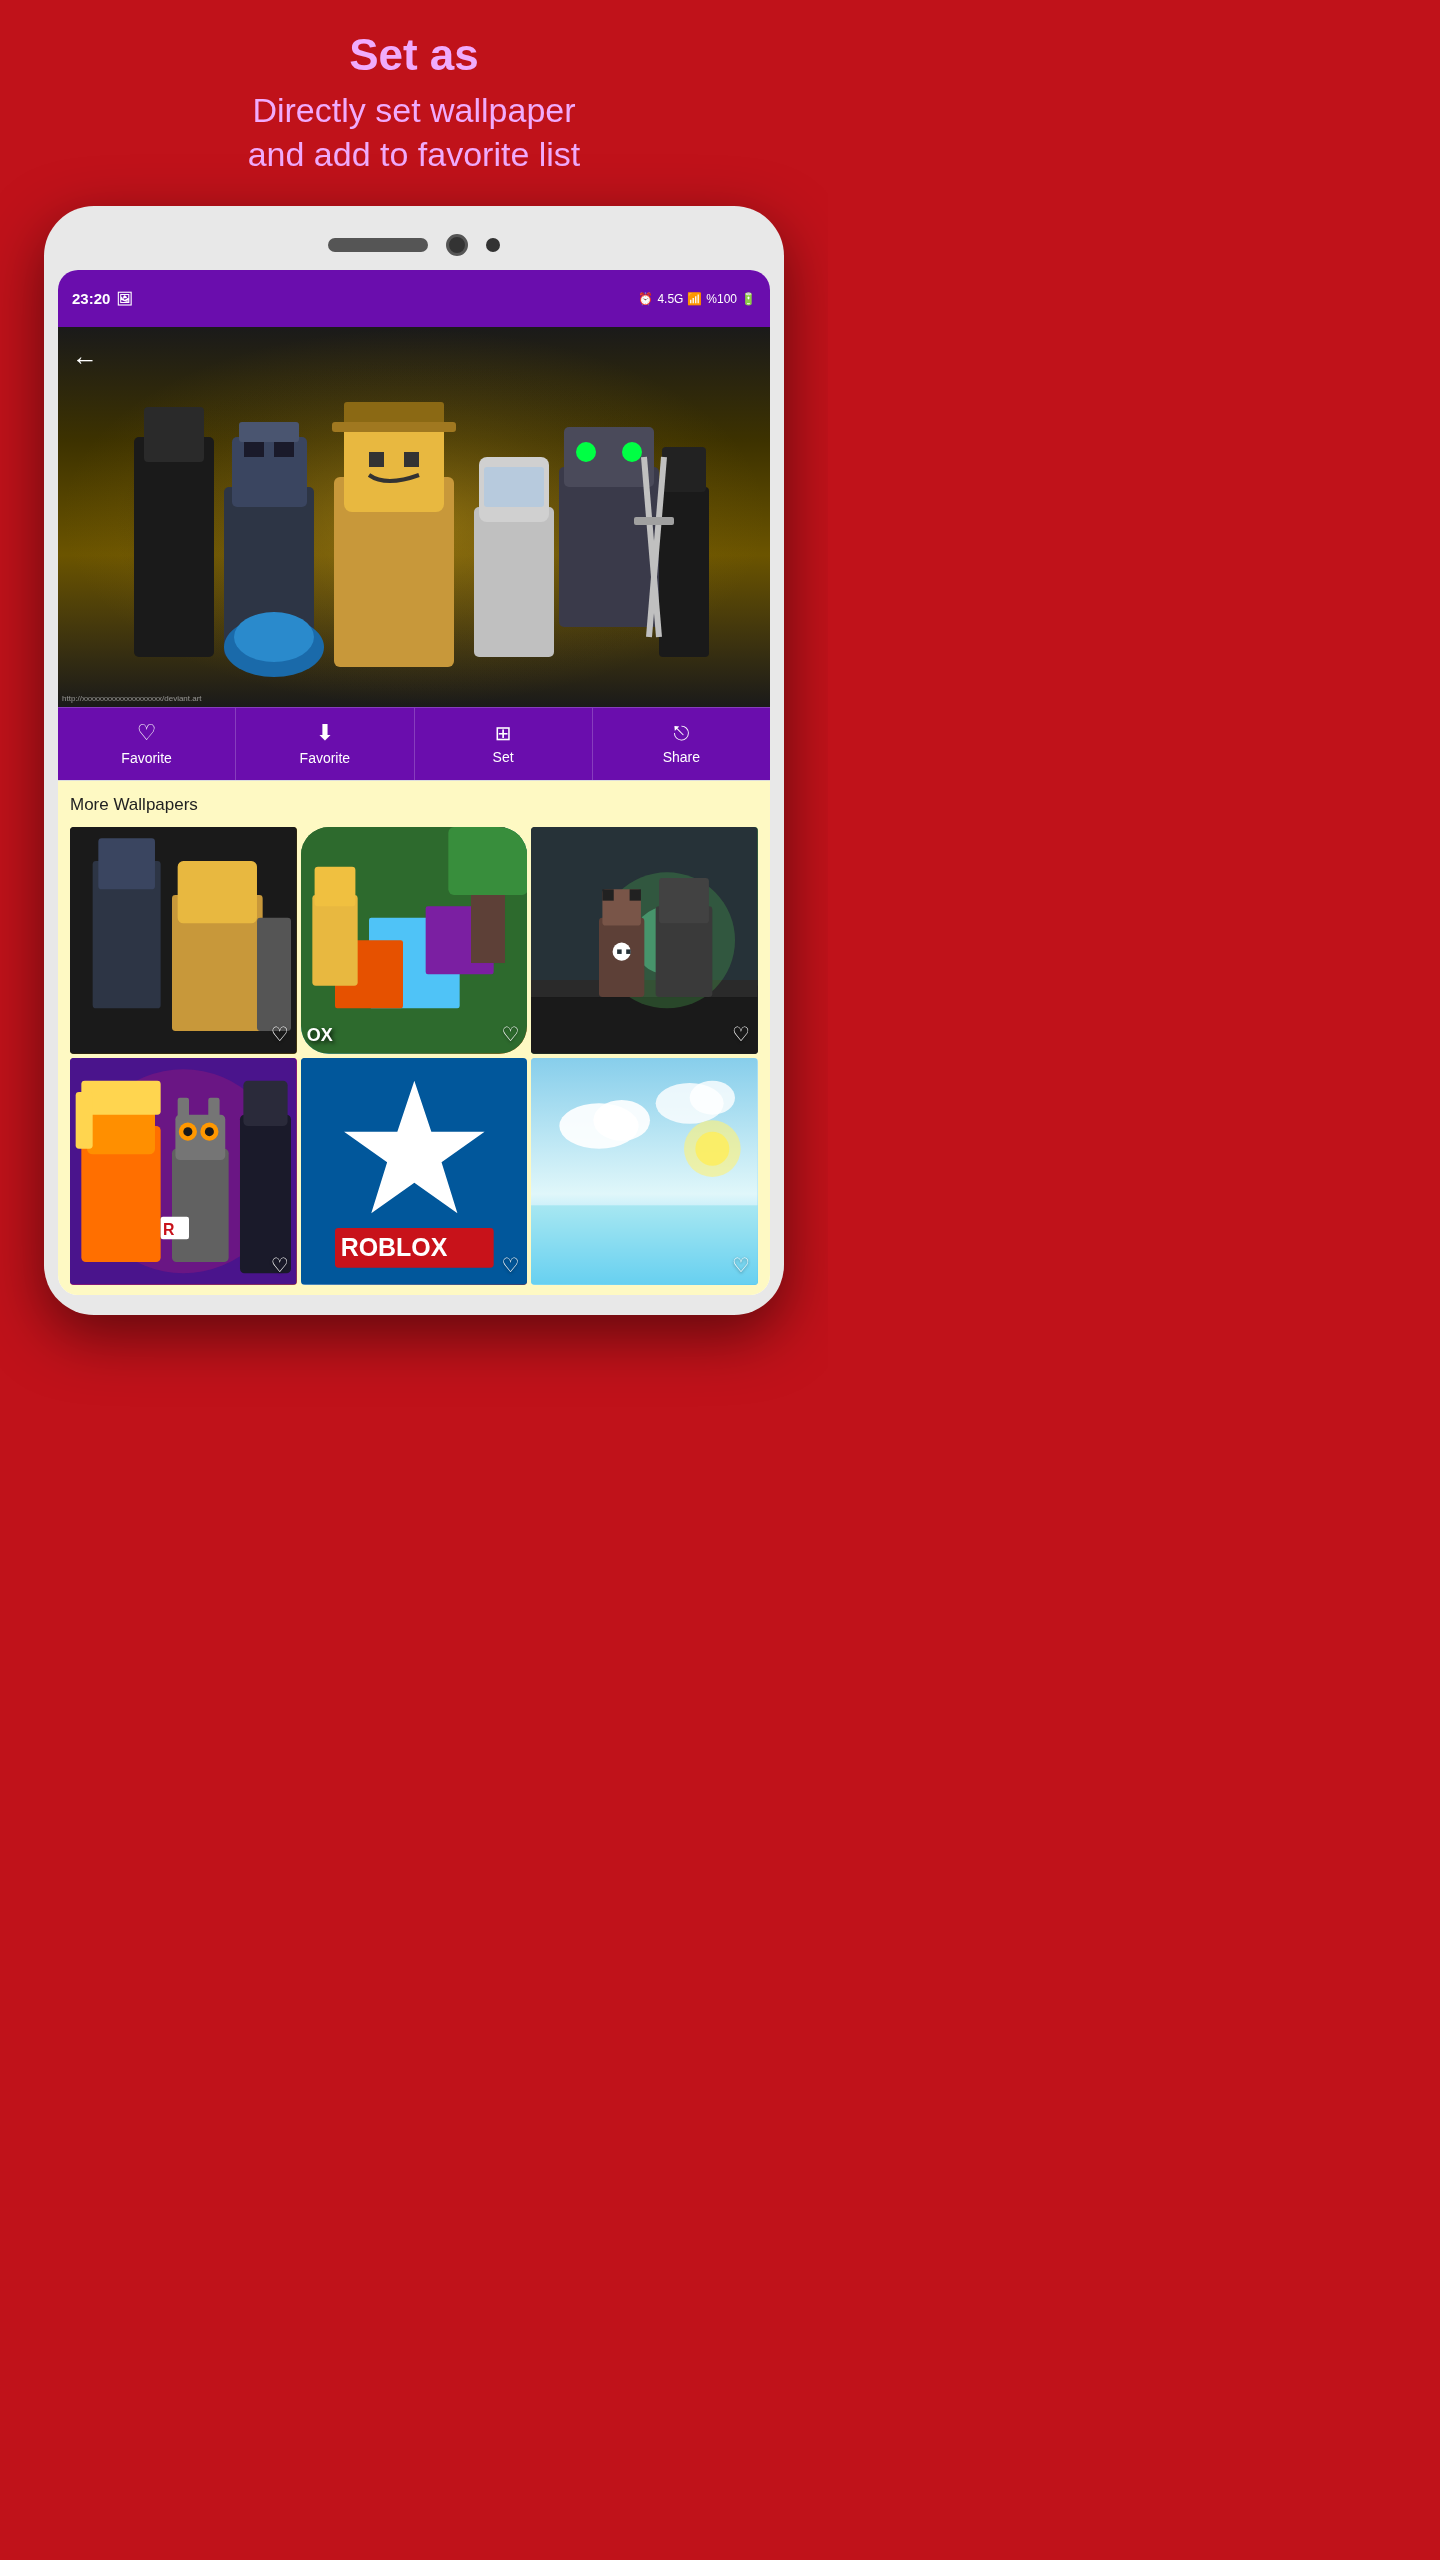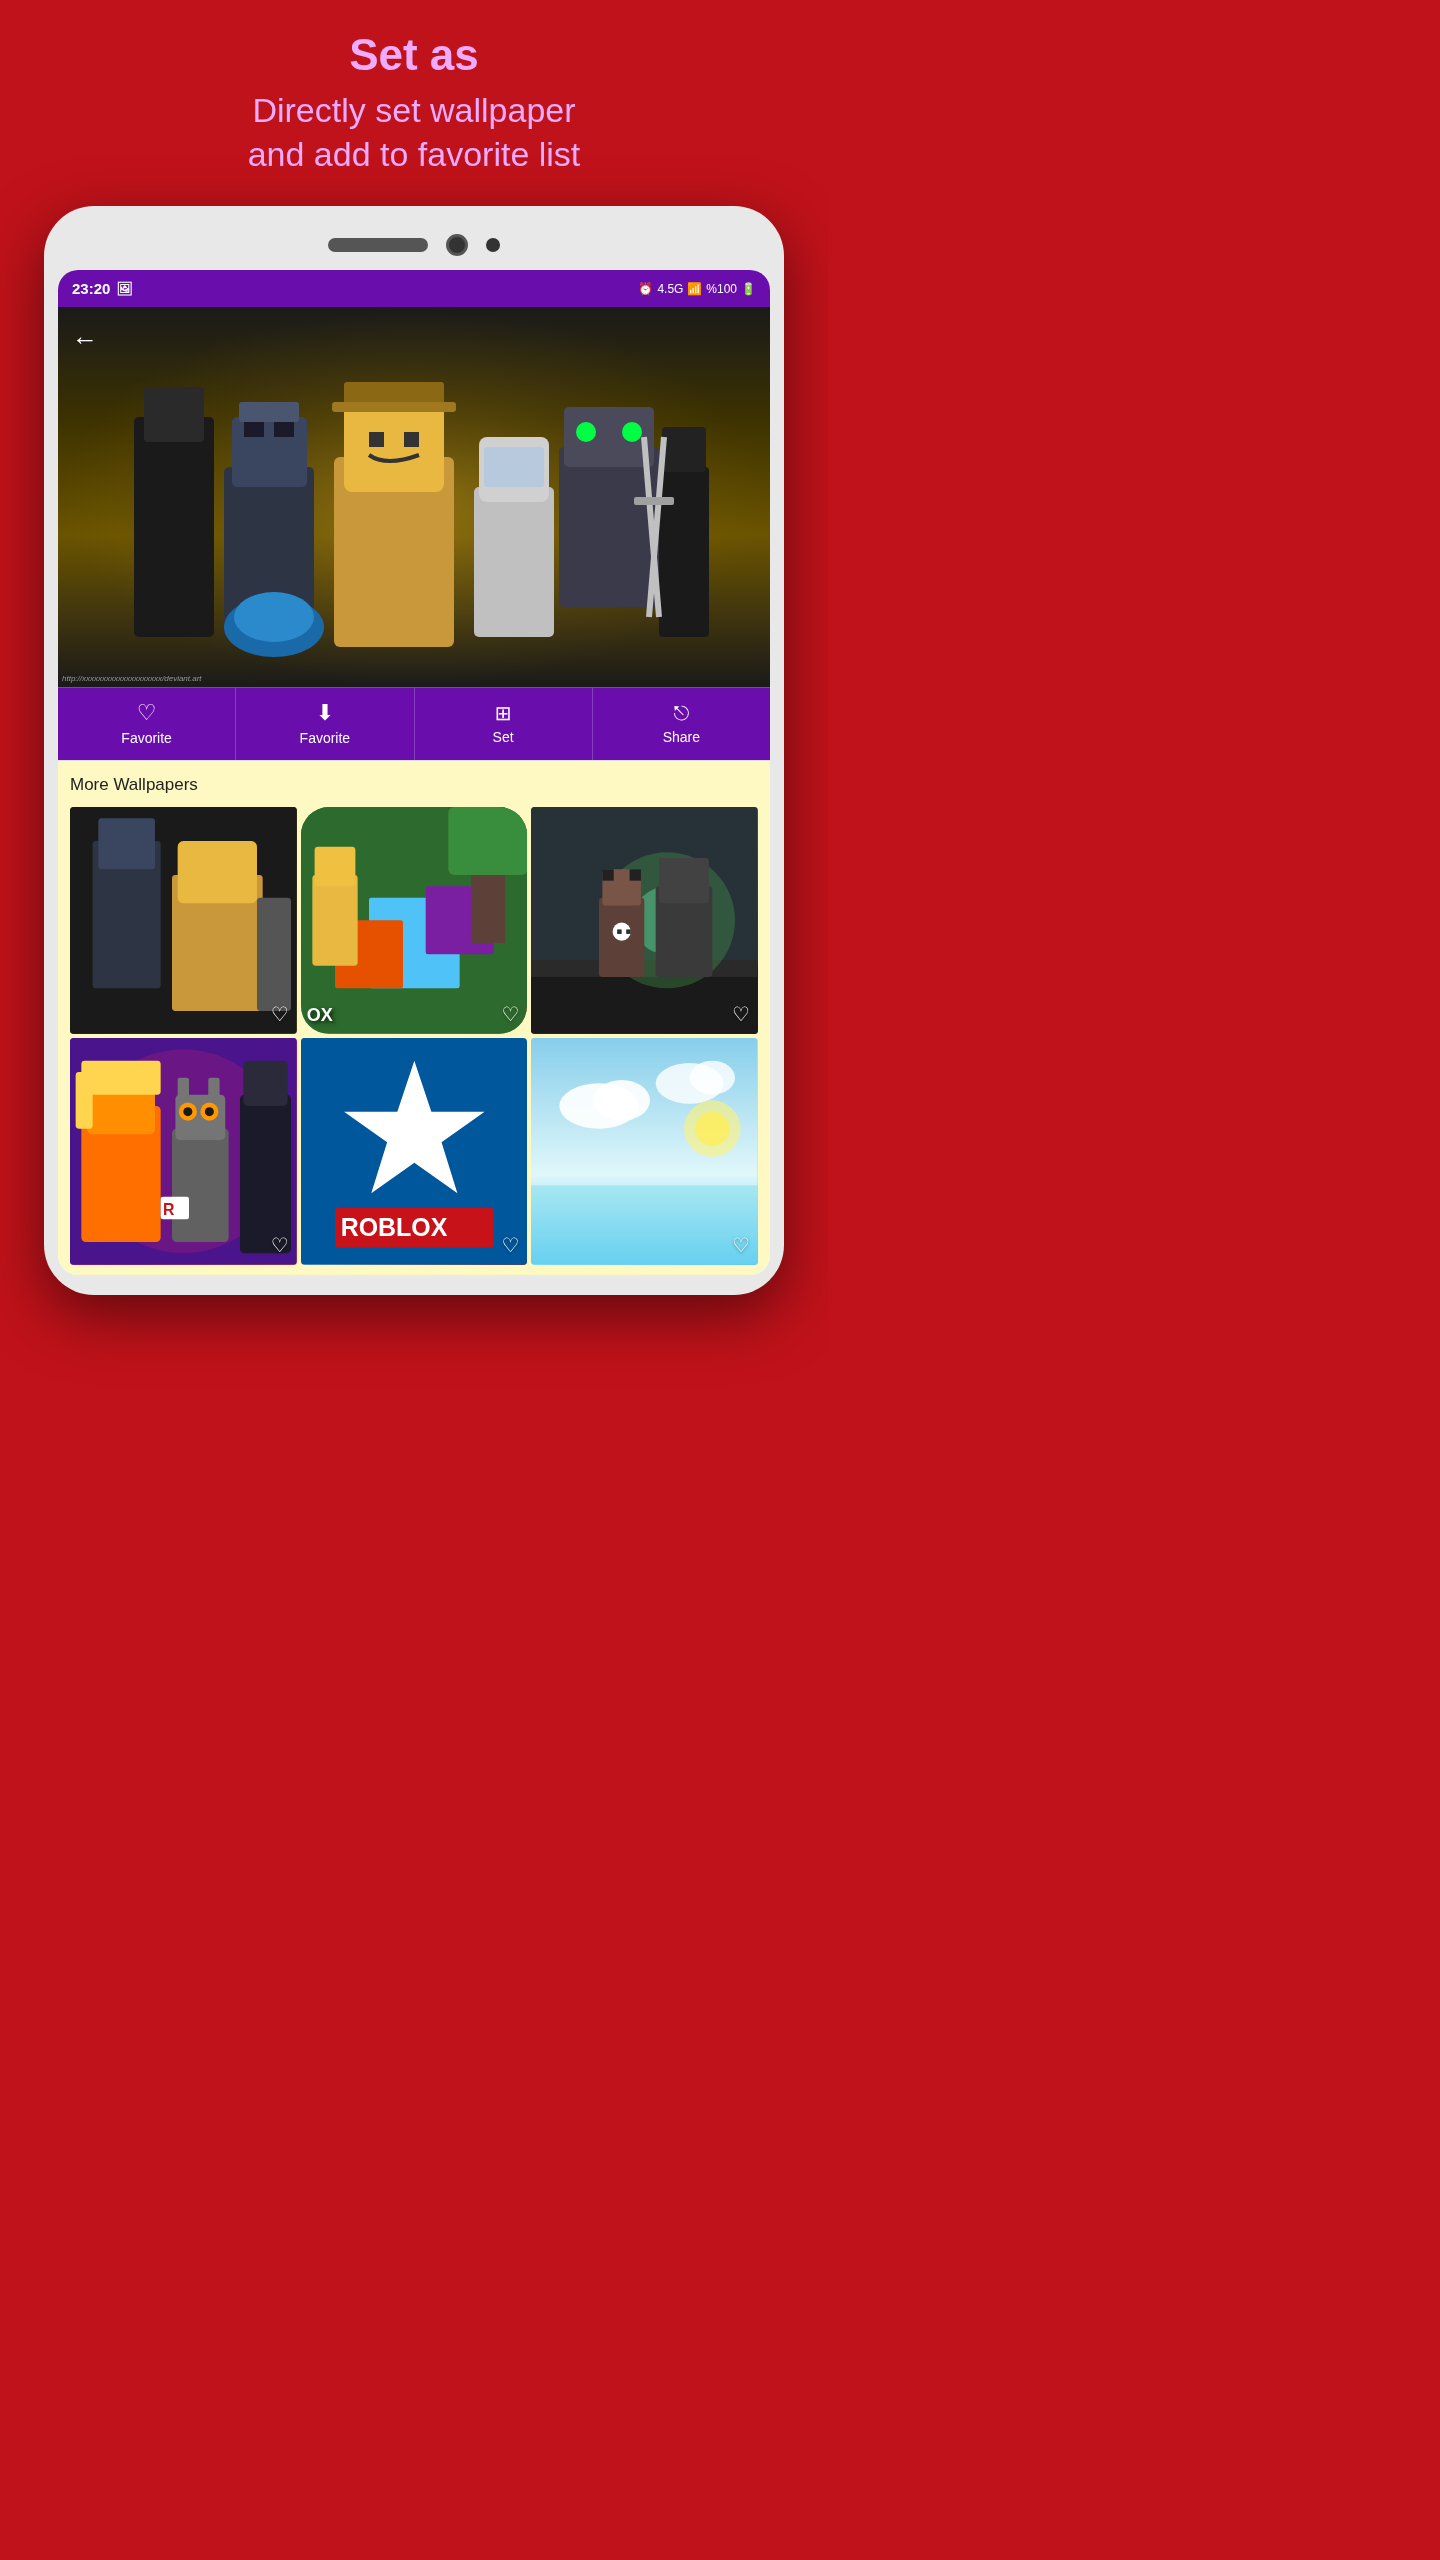--- a/index.html
+++ b/index.html
@@ -77,21 +77,21 @@
       border-radius: 20px;
       overflow: hidden;
     }
 
     .status-bar {
       background: #6a0dad;
       color: white;
       display: flex;
       justify-content: space-between;
       align-items: center;
-      padding: 10px 14px;
+      padding: 20px 14px;
       font-size: 14px;
     }
 
     .status-left {
       display: flex;
       align-items: center;
       gap: 6px;
       font-weight: bold;
       font-size: 15px;
     }
@@ -230,21 +230,20 @@
       font-size: 20px;
       text-shadow: 0 1px 3px rgba(0,0,0,0.7);
     }
 
     .watermark {
       position: absolute;
       bottom: 4px;
       left: 4px;
       font-size: 8px;
       color: rgba(255,255,255,0.5);
-      font-style: italic;
     }
   </style>
 </head>
 <body>
 
 <div class="header-text">
   <h1>Set as</h1>
   <p>
     Directly set wallpaper<br>and add to favorite list
   </p>

